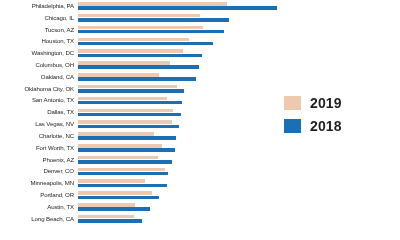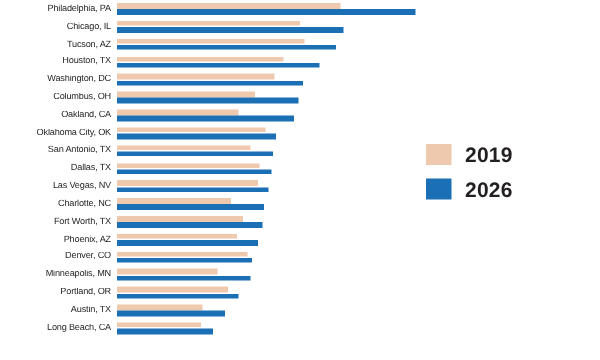--- a/index.html
+++ b/index.html
@@ -233,17 +233,17 @@
       </div>
     </div>
 
   <div class="legend">
     <div class="legend-item">
       <span class="legend-swatch s2019"></span>
       <span class="legend-text">2019</span>
     </div>
     <div class="legend-item">
       <span class="legend-swatch s2021"></span>
-      <span class="legend-text">2026</span>
+      <span class="legend-text">2018</span>
     </div>
   </div>
 
 </div>
 
 </body></html>

